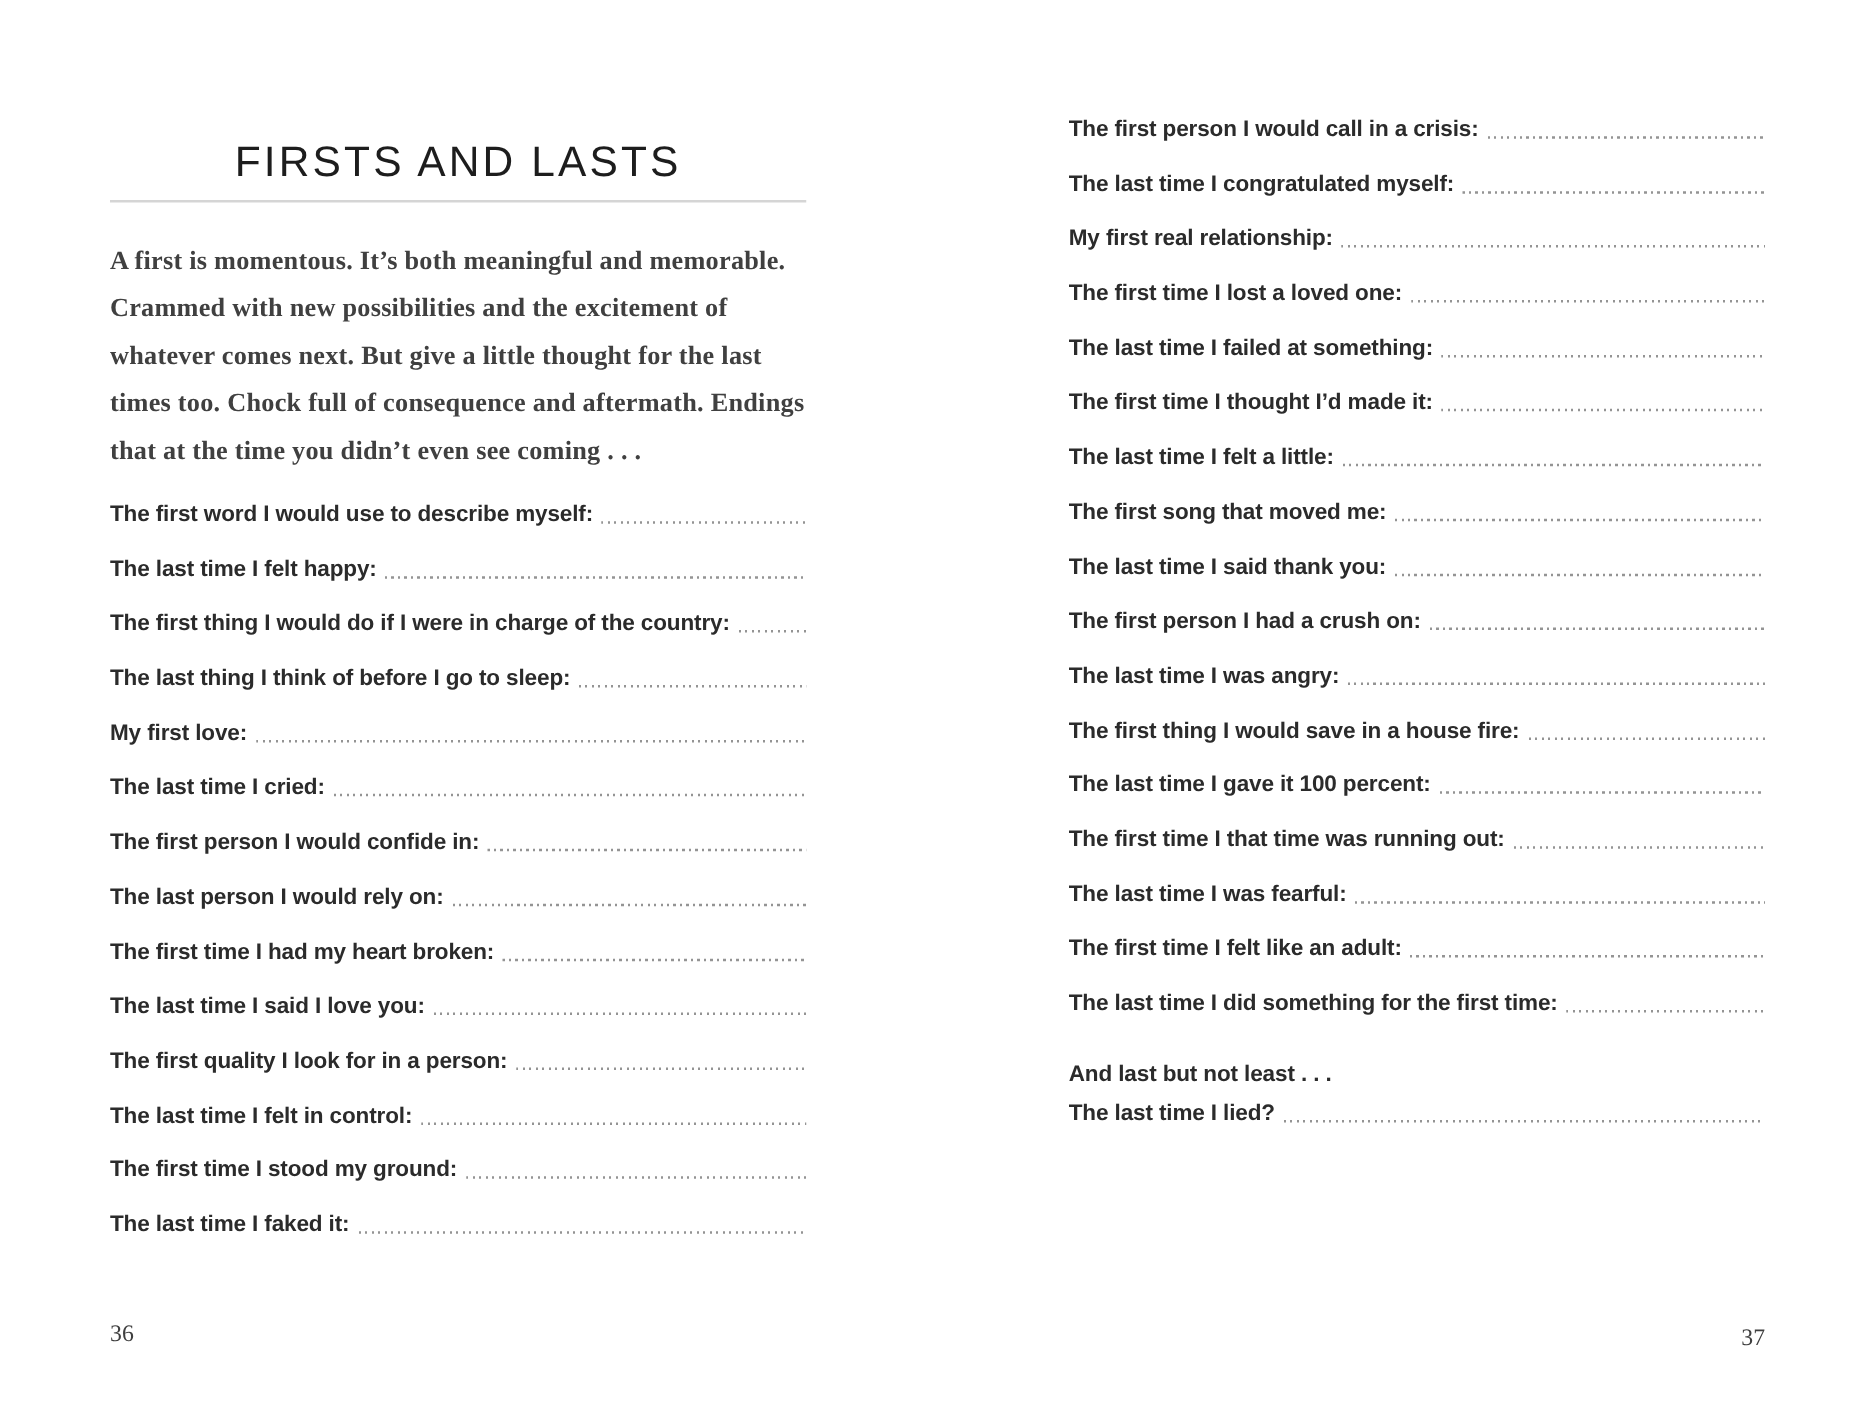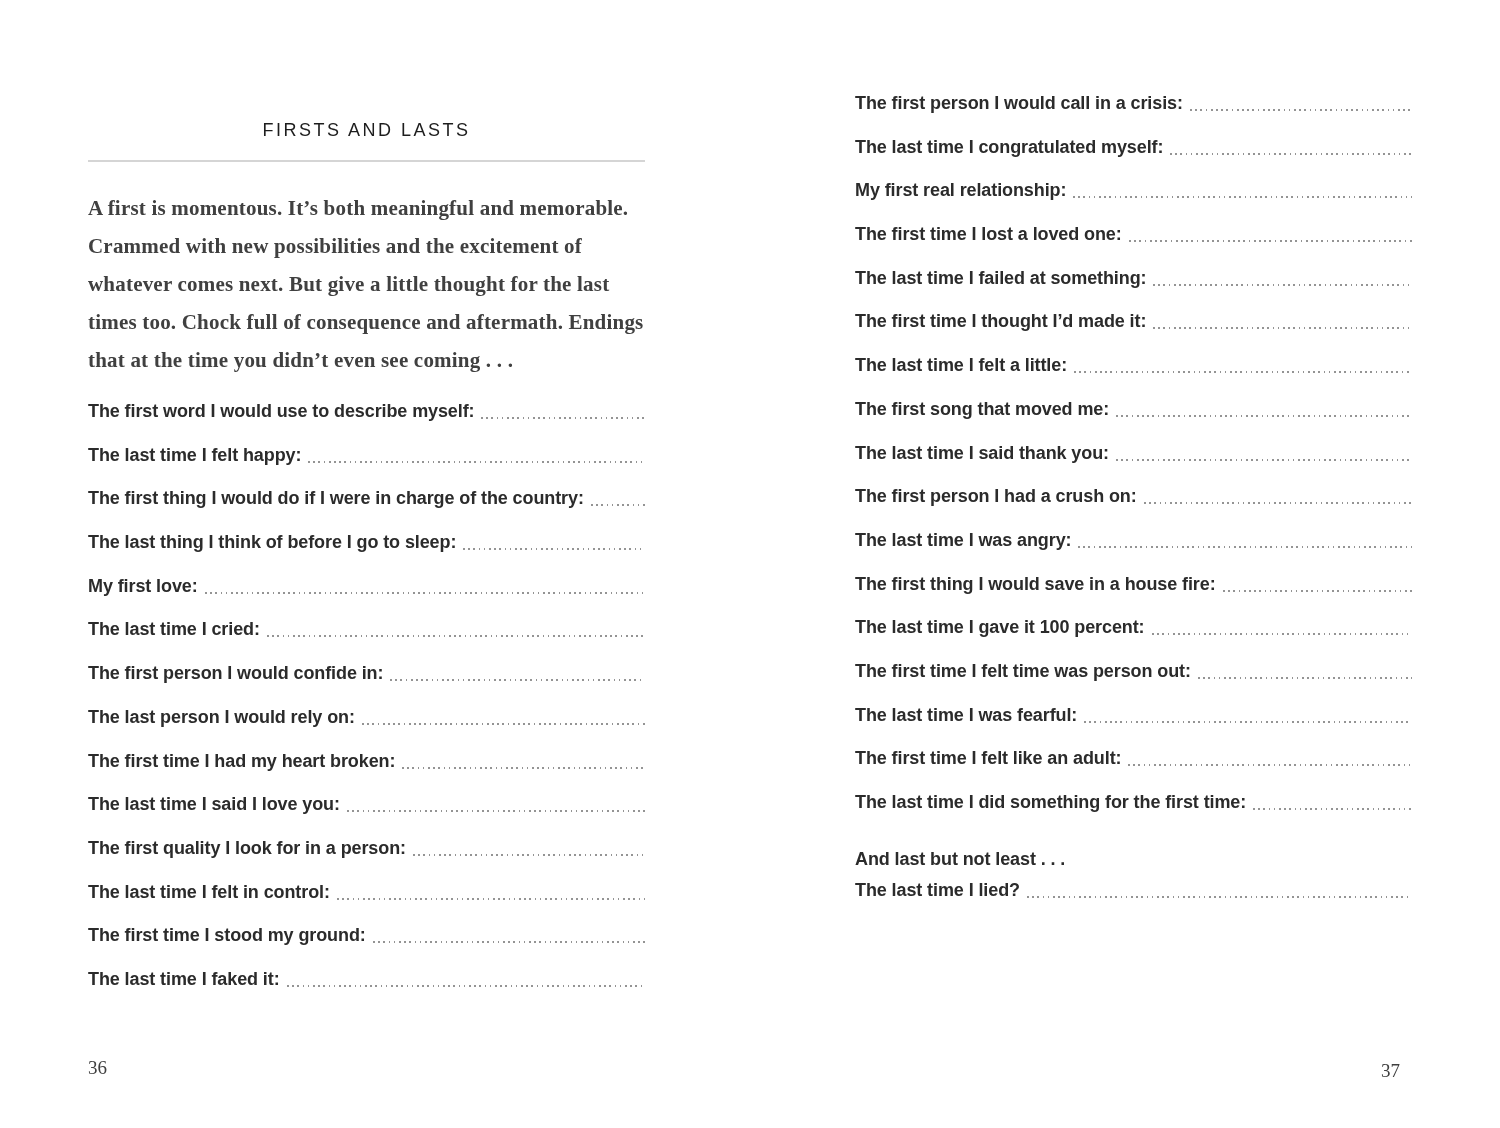--- a/index.html
+++ b/index.html
@@ -22,21 +22,21 @@
   .page {
     position: absolute; top: 0; height: 888px; width: 557px;
   }
   .page-left  { left: 88px; }
   .page-right { left: 855px; }
 
   .page-title {
     position: absolute; left: 0; right: 0; top: 113px;
     text-align: center;
     font-family: "Liberation Sans", sans-serif;
-    font-size: 18px; font-weight: 400;
+    font-size: 34px; font-weight: 400;
     letter-spacing: 2.5px;
     color: var(--title-text);
     line-height: 34px;
     white-space: nowrap;
   }
   .title-divider {
     position: absolute; left: 0; right: 0; top: 160px;
     height: 2px; background: var(--divider);
   }
   .intro {
@@ -91,21 +91,21 @@
     line-height: 31px; white-space: nowrap;
   }
 
   .page-number {
     position: absolute;
     font-family: "Liberation Serif", serif;
     font-size: 19px; font-weight: 400;
     color: #3f3f3f;
   }
   .page-number.pn-left  { left: 0; top: 1057px; }
-  .page-number.pn-right { right: 12px; top: 1060px; text-align: center; margin-left: 48px; }
+  .page-number.pn-right { right: 0; top: 1060px; text-align: center; margin-left: 48px; }
 </style>
 </head>
 <body>
 
 <main class="spread">
 
   <section class="page page-left">
     <h1 class="page-title">FIRSTS AND LASTS</h1>
     <div class="title-divider"></div>
     <p class="intro">A first is momentous. It’s both meaningful and memorable. Crammed with new possibilities and the excitement of whatever comes next. But give a little thought for the last times too. Chock full of consequence and aftermath. Endings that at the time you didn’t even see coming . . .</p>
@@ -249,21 +249,21 @@
           <span class="prompt-label">The first thing I would save in a house fire:</span>
           <span class="leader"></span>
         </div>
 
         <div class="prompt-row">
           <span class="prompt-label">The last time I gave it 100 percent:</span>
           <span class="leader"></span>
         </div>
 
         <div class="prompt-row">
-          <span class="prompt-label">The first time I felt time was person out:</span>
+          <span class="prompt-label">The first time I that time was running out:</span>
           <span class="leader"></span>
         </div>
 
         <div class="prompt-row">
           <span class="prompt-label">The last time I was fearful:</span>
           <span class="leader"></span>
         </div>
 
         <div class="prompt-row">
           <span class="prompt-label">The first time I felt like an adult:</span>

